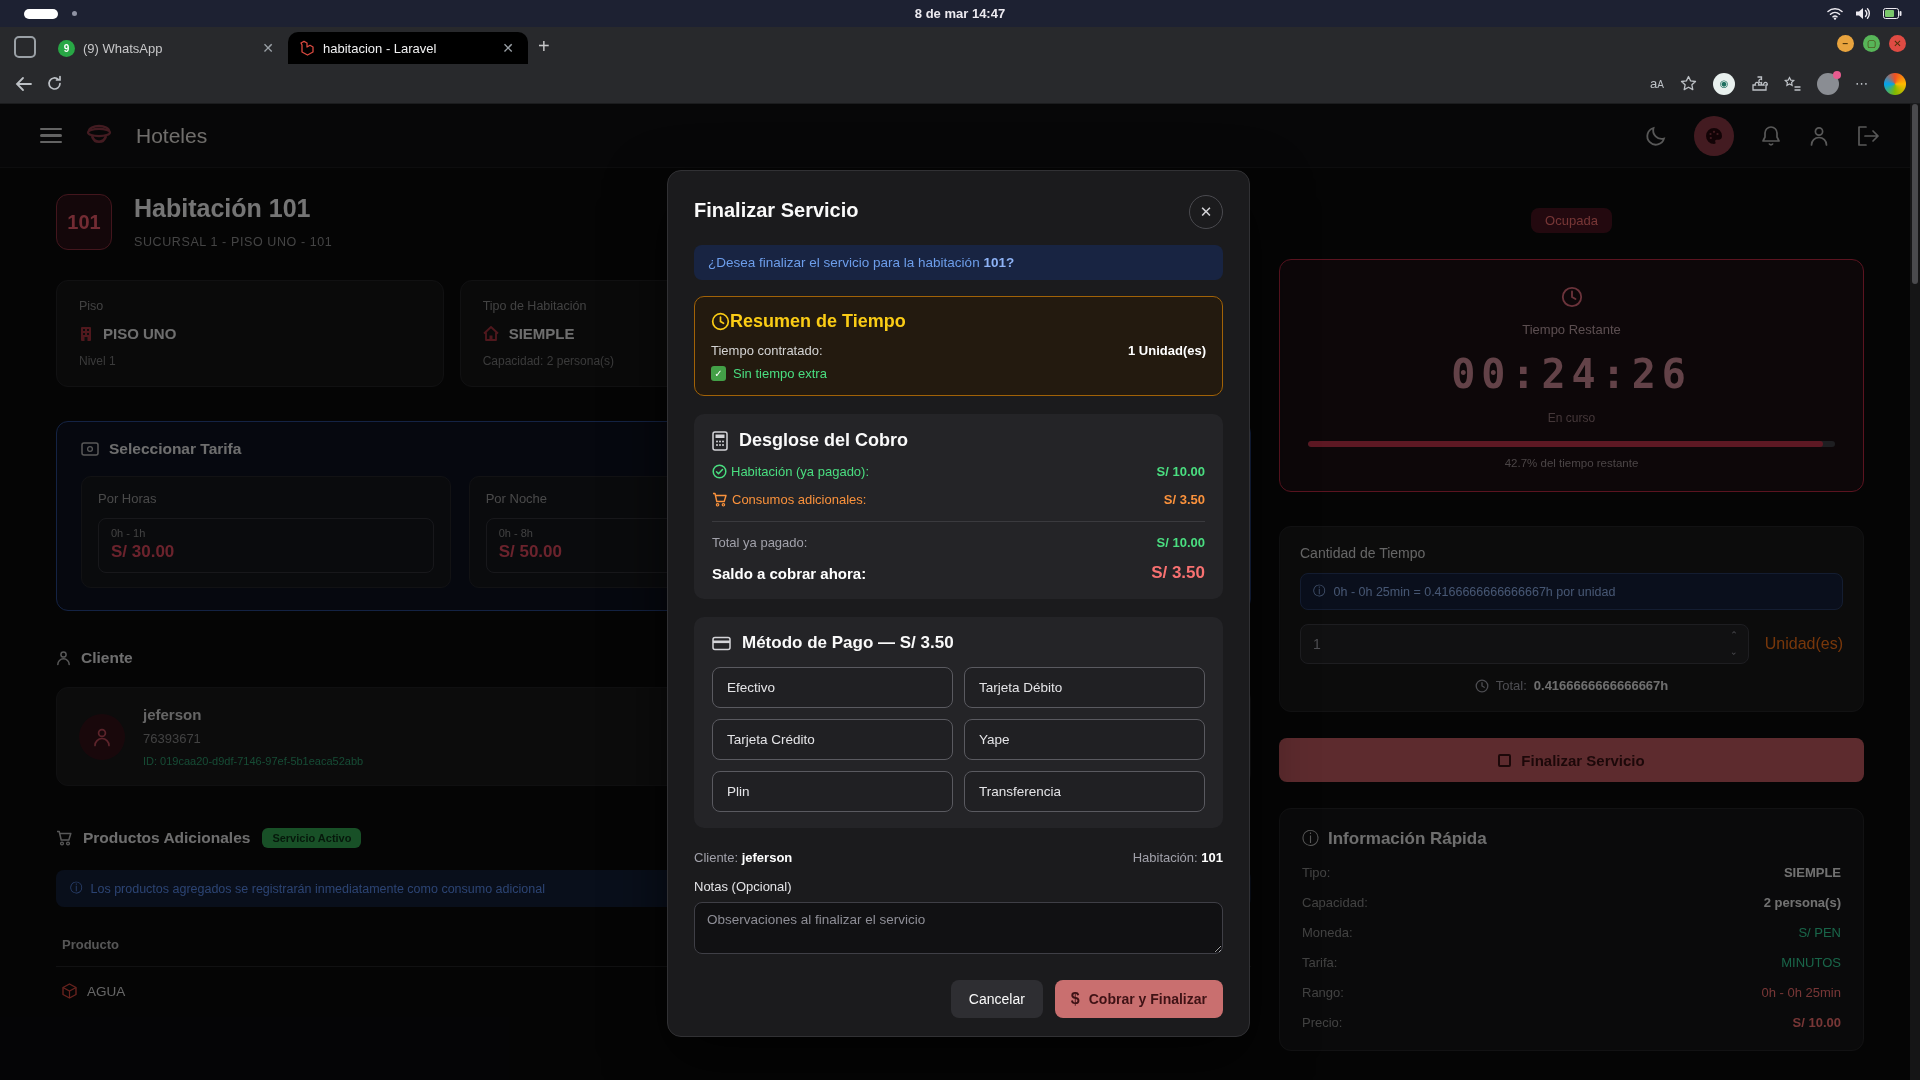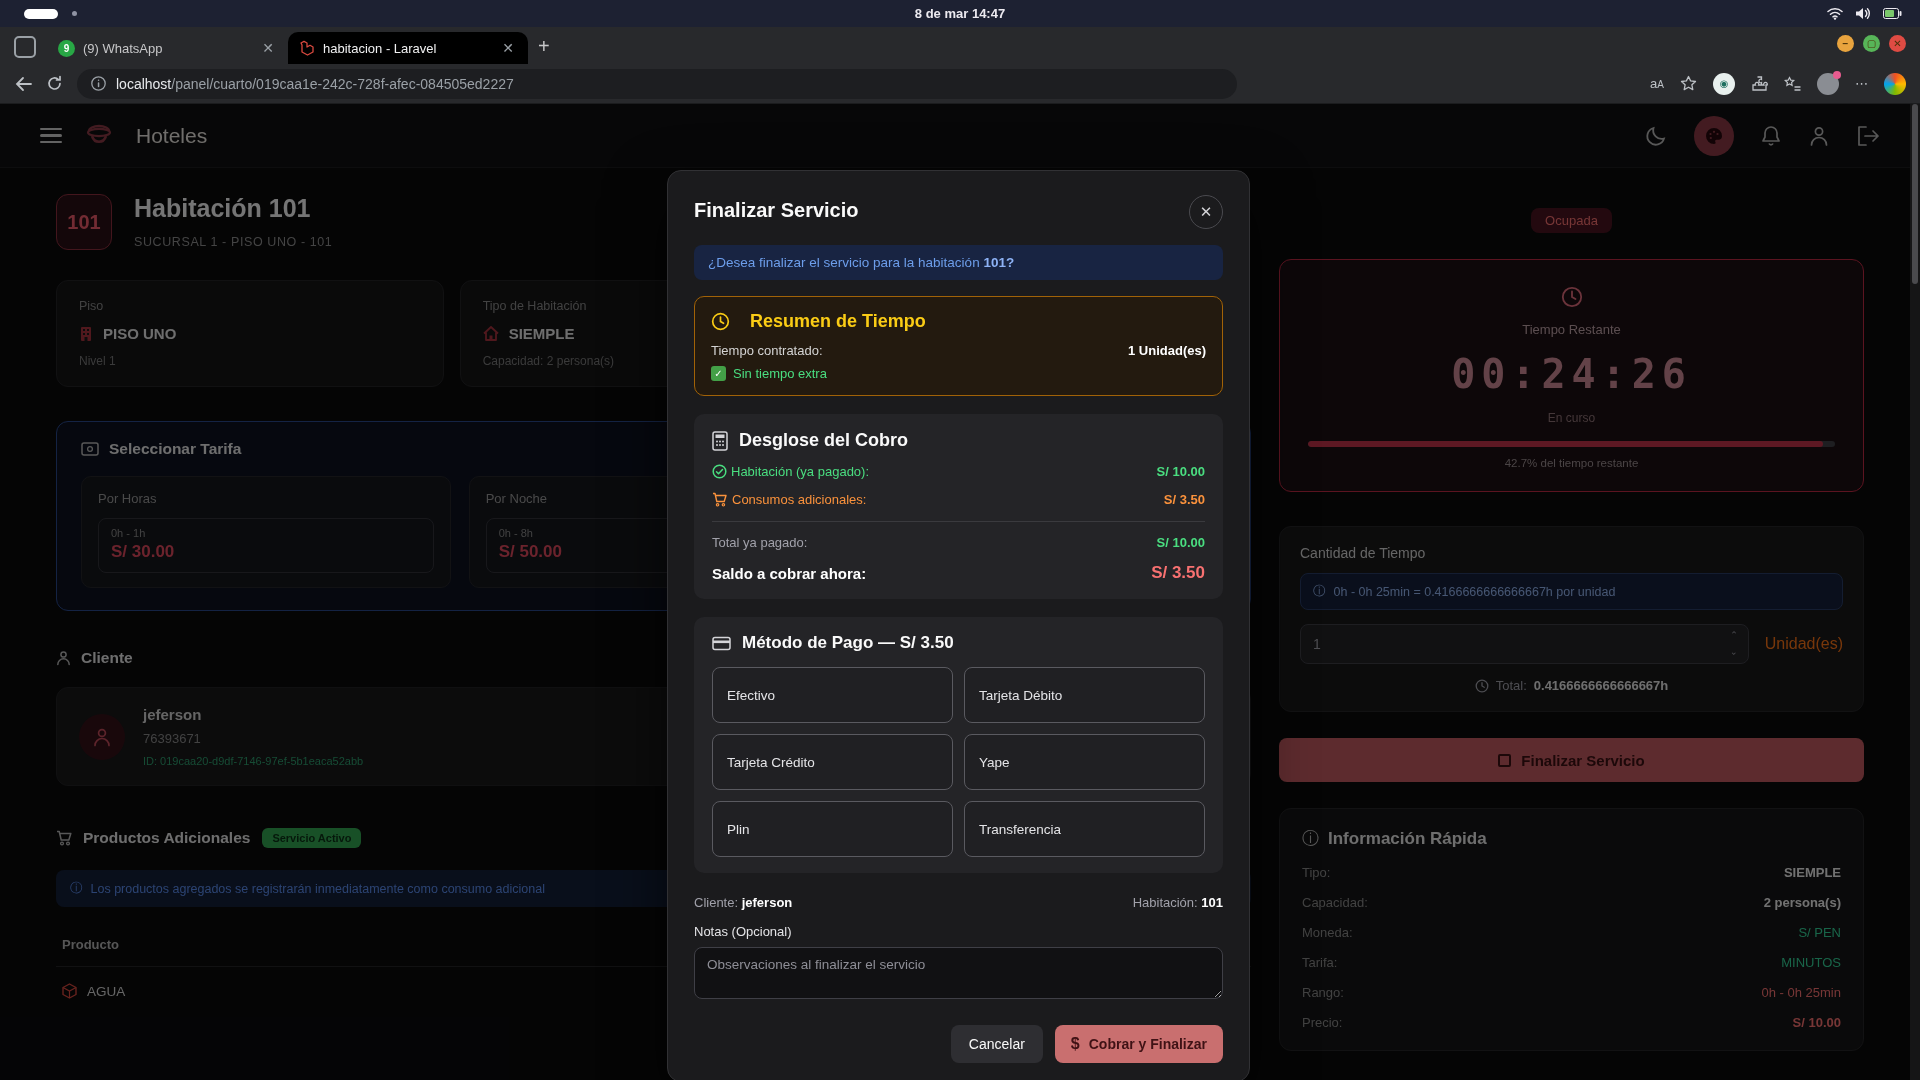--- a/index.html
+++ b/index.html
@@ -160,39 +160,39 @@
     box-shadow:0 24px 60px rgba(0,0,0,.6); color:#e4e4e7; }
   .m-head { display:flex; align-items:flex-start; justify-content:space-between; }
   .m-title { font-size:20px; font-weight:bold; color:#fafafa; padding-top:4px; }
   .m-close { width:34px; height:34px; border-radius:50%; border:1px solid #4a4a4f; background:transparent;
     color:#d4d4d8; font-size:15px; display:flex; align-items:center; justify-content:center; }
   .m-question { margin-top:16px; background:#182442; border-radius:8px; padding:10px 14px;
     color:#6d9eeb; font-size:13.5px; }
   .m-question b { color:#8db2f5; }
 
   .resumen { margin-top:16px; border:1.5px solid #a16207; background:#231a0f; border-radius:10px; padding:14px 16px; }
-  .res-title { color:#facc15; font-size:18px; font-weight:bold; display:flex; gap:20px; align-items:center; }
+  .res-title { color:#facc15; font-size:18px; font-weight:bold; display:flex; gap:0; align-items:center; }
   .res-row { display:flex; justify-content:space-between; margin-top:11px; font-size:13px; color:#d4d4d4; }
   .res-row b { color:#fff; }
   .res-extra { margin-top:8px; color:#4ade80; font-size:13px; display:flex; gap:7px; align-items:center; }
   .chk { width:15px; height:15px; background:#43a047; border-radius:3px; color:#fff; font-size:10px;
     display:inline-flex; align-items:center; justify-content:center; }
 
   .msec { margin-top:18px; background:#242427; border-radius:10px; padding:16px 18px; }
   .msec-title { color:#fafafa; font-size:18px; font-weight:bold; display:flex; gap:11px; align-items:center; }
   .d-row { display:flex; justify-content:space-between; align-items:center; margin-top:13px; font-size:13px; }
   .d-row .dl { display:flex; gap:4px; align-items:center; }
   .dg { color:#4ade80; } .do { color:#fb923c; }
   .d-div { border-top:1px solid #3a3a3e; margin-top:14px; }
   .d-muted { color:#a1a1aa; }
   .d-saldo { font-size:15px; color:#fff; font-weight:bold; }
   .d-saldo-val { font-size:17px; color:#f87171; font-weight:bold; }
 
   .paygrid { display:grid; grid-template-columns:1fr 1fr; gap:11px; margin-top:14px; }
-  .paybtn { height:56px; background:#202023; border:1px solid #5a5a60; border-radius:8px;
+  .paybtn { height:41px; background:#202023; border:1px solid #5a5a60; border-radius:8px;
     color:#e4e4e7; font-size:13.5px; text-align:left; padding:0 14px; display:flex; align-items:center; }
 
   .m-meta { display:flex; justify-content:space-between; margin-top:22px; font-size:13px; color:#a1a1aa; }
   .m-meta b { color:#fff; }
   .notas-label { margin-top:14px; font-size:13px; color:#e4e4e7; }
   .notas { margin-top:8px; width:100%; height:52px; background:#111113; border:1px solid #3f3f46;
     border-radius:8px; color:#e4e4e7; font-size:13.5px; padding:9px 12px; resize:vertical;
     font-family:"Liberation Sans","DejaVu Sans",sans-serif; }
   .notas::placeholder { color:#8e8e96; }
   .m-foot { display:flex; justify-content:flex-end; gap:12px; margin-top:22px; }
@@ -263,30 +263,20 @@
   <span class="navbtn">
       <svg width="18" height="16" viewBox="0 0 18 16">
         <path d="M9 2L3 8l6 6M3 8h14" stroke="#bdc1c6" stroke-width="1.8" fill="none" stroke-linecap="round"></path>
       </svg>
     </span>
   <span class="navbtn">
       <svg width="17" height="17" viewBox="0 0 17 17">
         <path d="M14 8.5a5.5 5.5 0 1 1-1.6-3.9M14 1.5v3.5h-3.5" stroke="#bdc1c6" stroke-width="1.7" fill="none" stroke-linecap="round"></path>
       </svg>
     </span>
-  <div class="urlbar">
-    <span>
-        <svg width="15" height="15" viewBox="0 0 15 15">
-          <circle cx="7.5" cy="7.5" r="6.7" stroke="#9aa0a6" fill="none" stroke-width="1.3"></circle>
-          <rect x="6.8" y="6.3" width="1.5" height="5" rx=".7" fill="#9aa0a6"></rect>
-          <rect x="6.8" y="3.4" width="1.5" height="1.6" rx=".7" fill="#9aa0a6"></rect>
-        </svg>
-      </span>
-    <span><span class="host">localhost</span><span>/panel/cuarto/019caa1e-242c-728f-afec-084505ed2227</span></span>
-  </div>
   <div class="addricons">
     <span style="font-size:13px;">a<span style="font-size:10px;">A</span></span>
     <span>
         <svg width="17" height="17" viewBox="0 0 17 17">
           <path d="M8.5 1.5l2.1 4.4 4.9.6-3.6 3.3.9 4.8-4.3-2.4-4.3 2.4.9-4.8L1.5 6.5l4.9-.6z" stroke="#bdc1c6" fill="none" stroke-width="1.3" stroke-linejoin="round"></path>
         </svg>
       </span>
     <span class="exticon">◉</span>
     <span>
         <svg width="17" height="17" viewBox="0 0 17 17">

